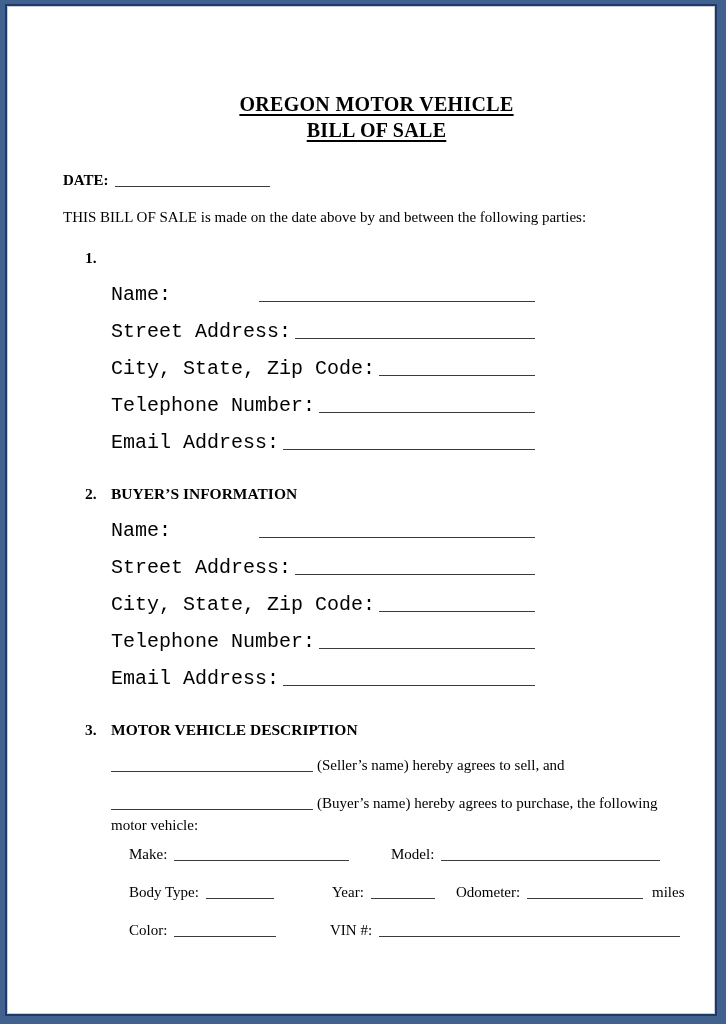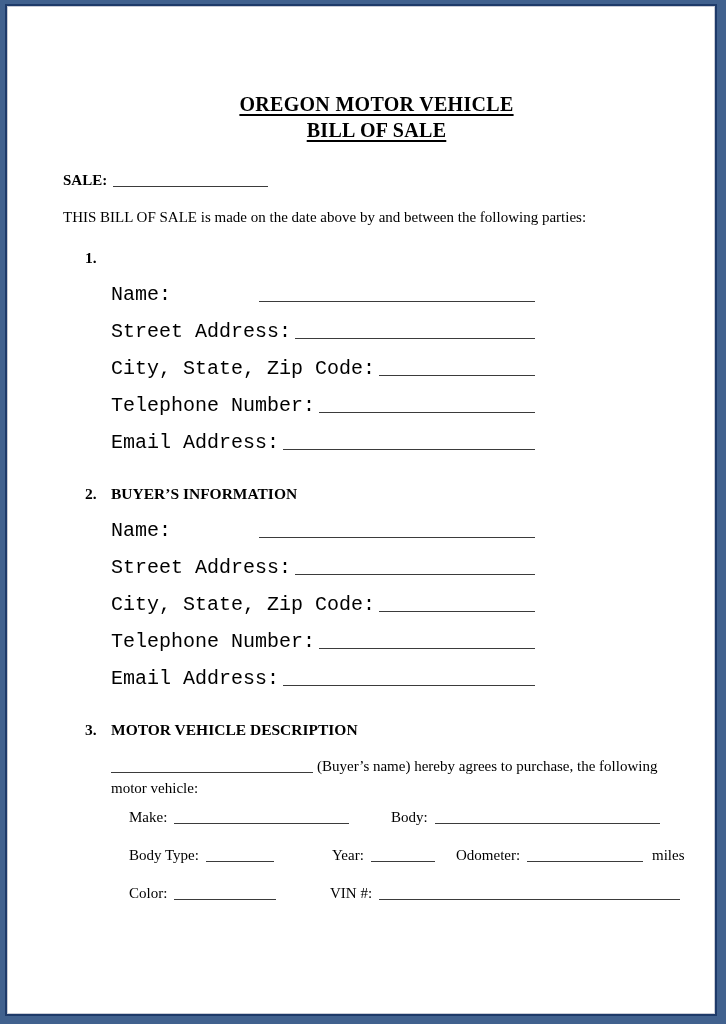--- a/index.html
+++ b/index.html
@@ -107,21 +107,21 @@
 <body>
 
 <div class="page">
 
   <div class="title">
     <div class="tline">OREGON MOTOR VEHICLE</div>
     <div class="tline">BILL OF SALE</div>
   </div>
 
   <div class="date-row">
-    <span class="dlabel">SALE:</span>
+    <span class="dlabel">DATE:</span>
     <span class="line date-line"></span>
   </div>
 
   <p class="intro">THIS BILL OF SALE is made on the date above by and between the following parties:</p>
 
   <div class="section first">
     <div class="sec-head">
       <span class="sec-num">1.</span>
     </div>
     <div class="fields">
@@ -176,30 +176,31 @@
       </div>
     </div>
   </div>
 
   <div class="section">
     <div class="sec-head">
       <span class="sec-num">3.</span>
       <span>MOTOR VEHICLE DESCRIPTION</span>
     </div>
 
+    <p class="clause seller"><span class="line name-line"></span><span>(Seller’s name) hereby agrees to sell, and</span></p>
 
     <p class="clause"><span class="line name-line"></span><span>(Buyer’s name) hereby agrees to purchase, the following motor vehicle:</span></p>
 
     <div class="vrow make-row">
       <span class="grp grp-make">
         <span class="glabel">Make:</span>
         <span class="line"></span>
       </span>
       <span class="grp grp-model">
-        <span class="glabel">Body:</span>
+        <span class="glabel">Model:</span>
         <span class="line"></span>
       </span>
     </div>
 
     <div class="vrow">
       <span class="grp grp-body">
         <span class="glabel">Body Type:</span>
         <span class="line"></span>
       </span>
       <span class="grp grp-year">

